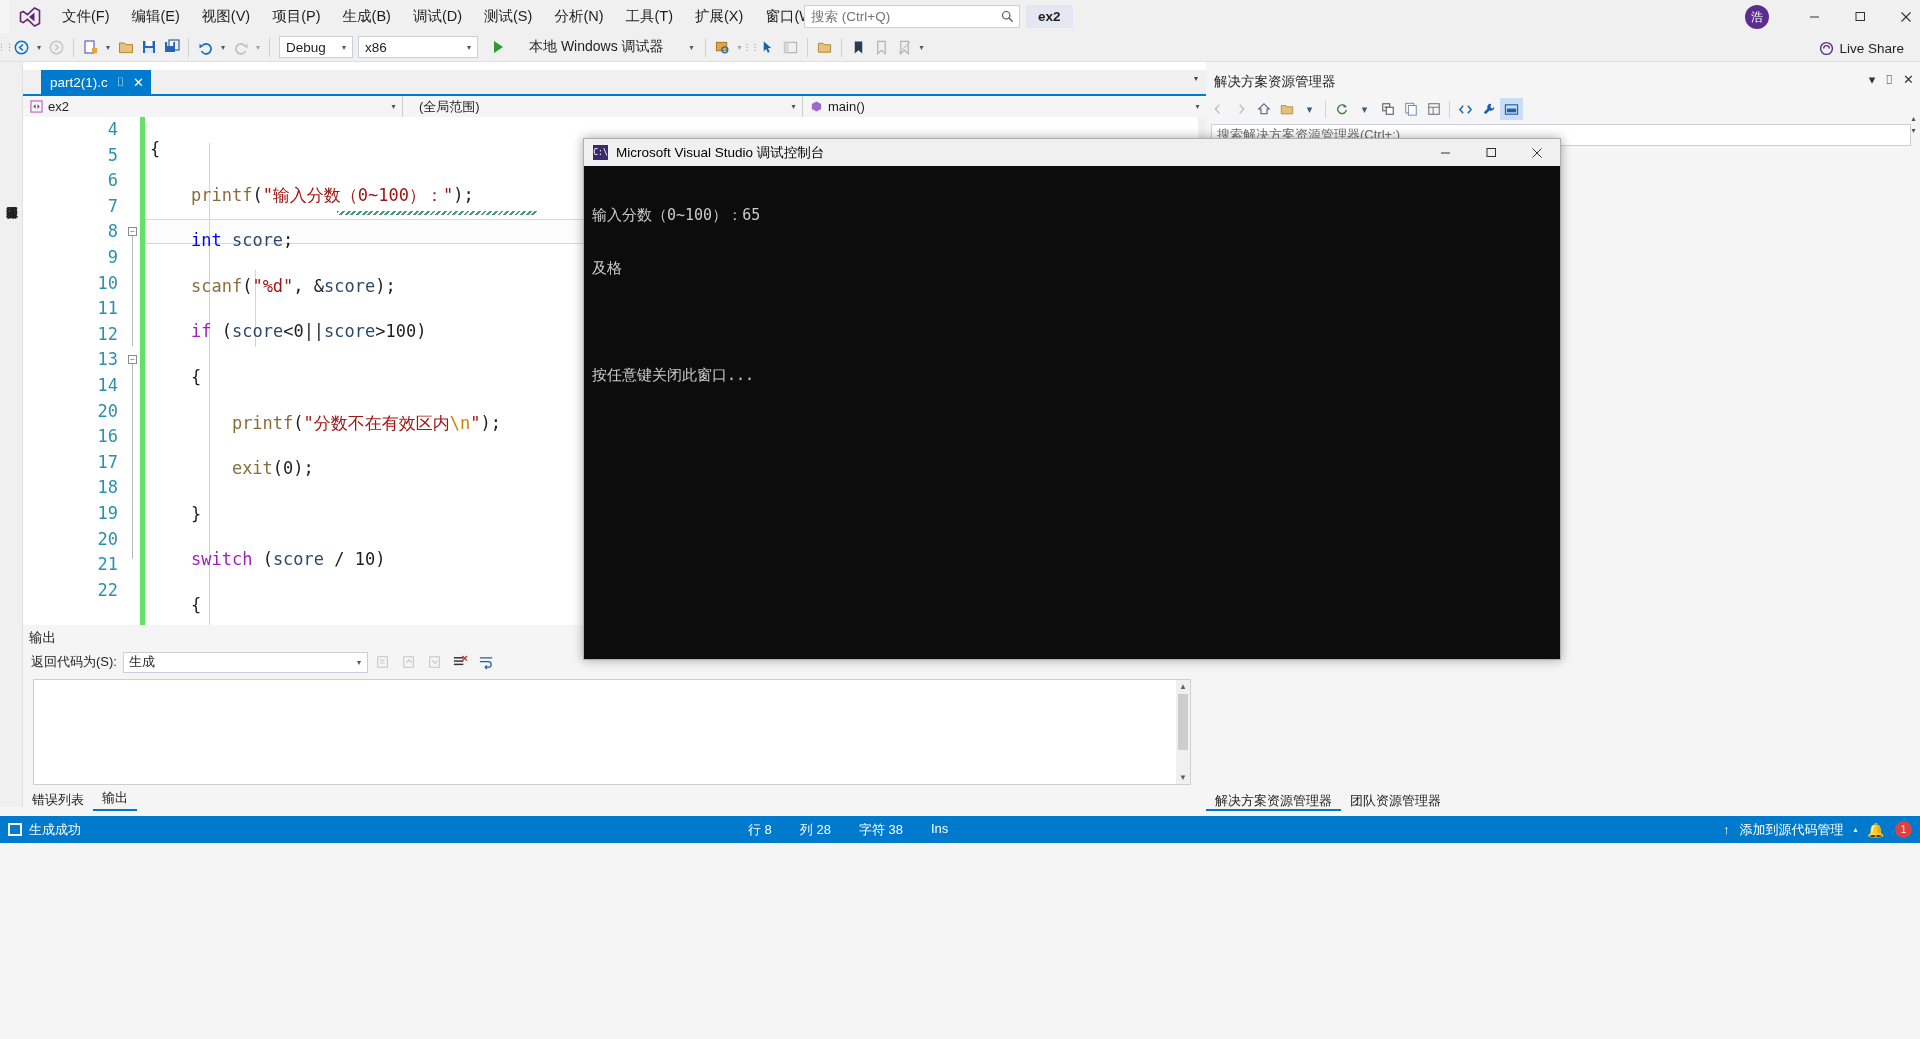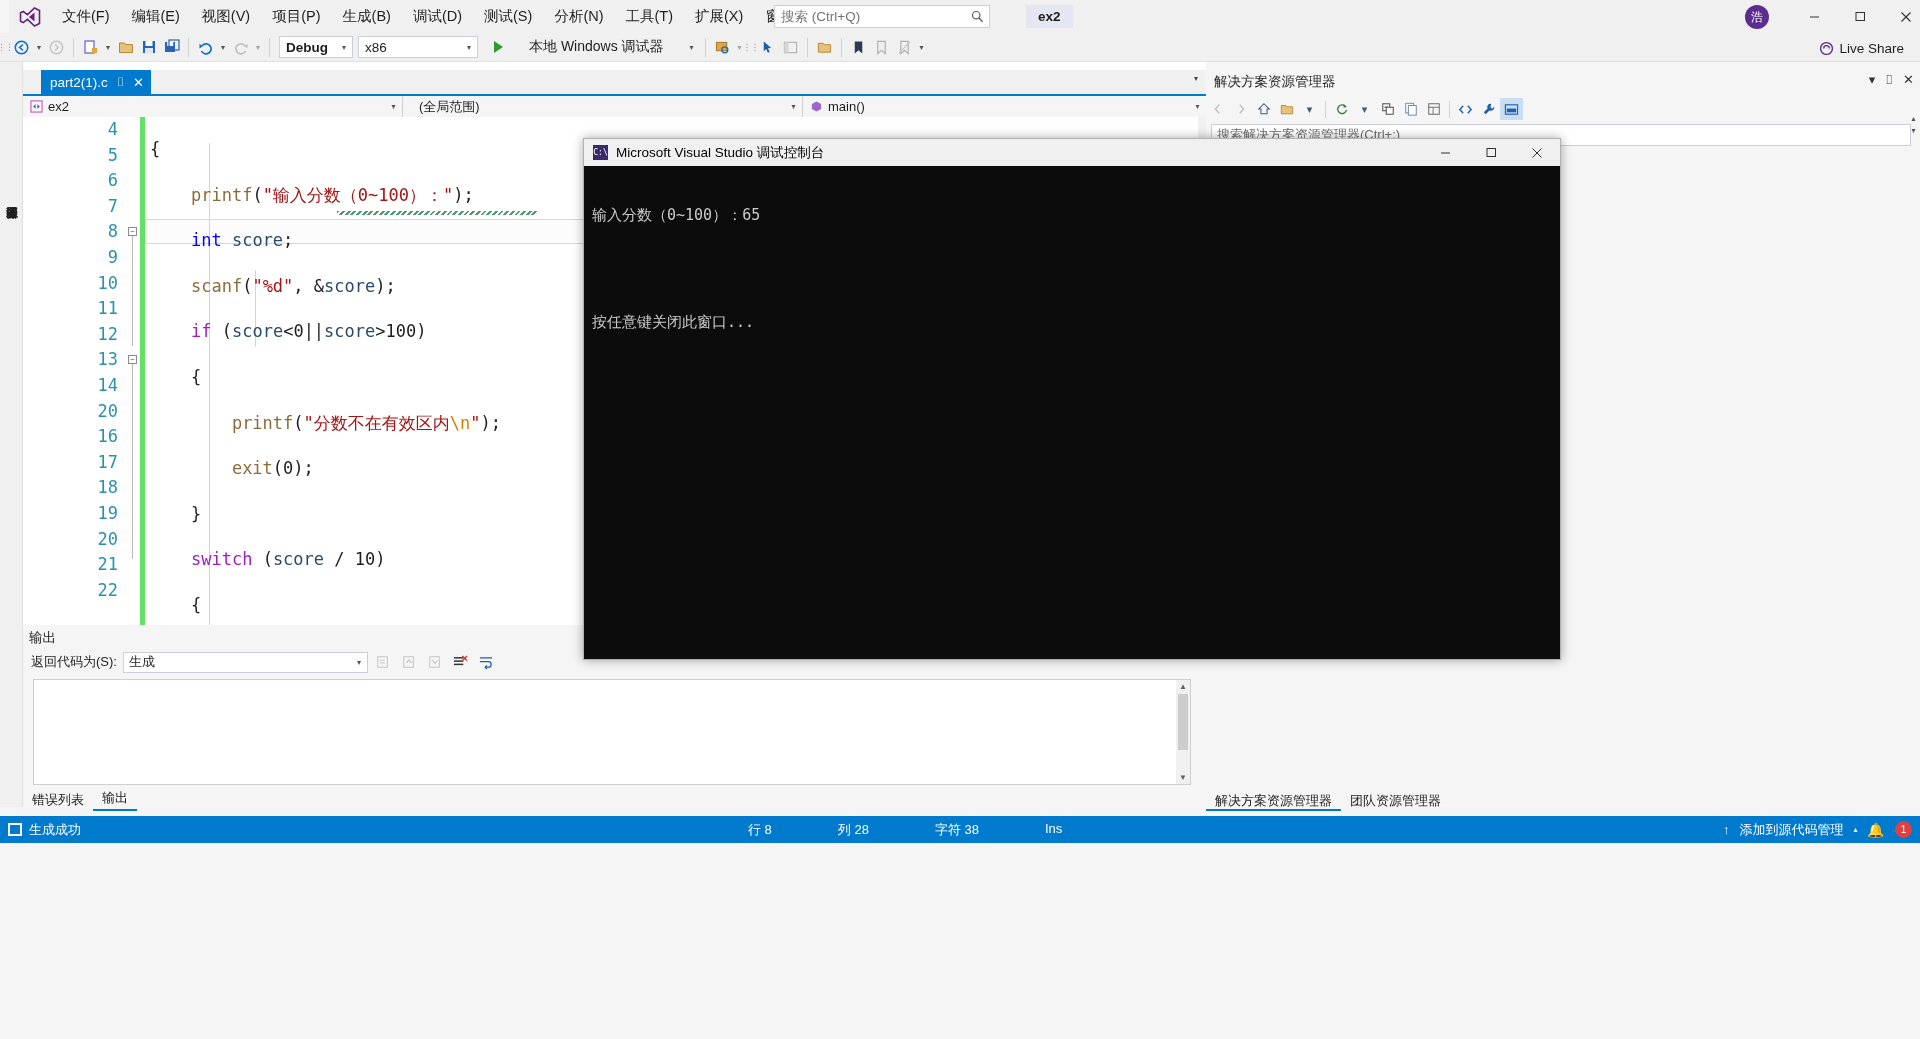--- a/index.html
+++ b/index.html
@@ -16,21 +16,21 @@
     background:#f0f0f0;display:flex;align-items:center;margin-left:9px;
   }
   .vs-logo{width:42px;height:33px;display:flex;align-items:center;justify-content:center;}
   .vs-logo svg{display:block;}
   .menu{display:flex;align-items:center;height:33px;}
   .menu-item{
     padding:0 11px;height:33px;line-height:33px;font-size:14.5px;color:#1e1e1e;
     white-space:nowrap;cursor:default;
   }
   .searchbox{
-    position:absolute;left:765px;top:5px;width:216px;height:23px;
+    position:absolute;left:795px;top:5px;width:216px;height:23px;
     background:#fff;border:1px solid #cccedb;display:flex;align-items:flex-end;
   }
   .searchbox input{
     border:0;outline:0;flex:1;height:21px;font-size:13.5px;
     padding-left:6px;color:#6d6d6d;background:transparent;
     font-family:"Liberation Sans",sans-serif;
   }
   .searchbox .mag{width:24px;height:21px;display:flex;align-items:center;justify-content:center;color:#5a5a5a;}
   .proj-chip{
     position:absolute;left:1017px;top:5px;height:23px;padding:0 12px;
@@ -215,21 +215,21 @@
     padding:6px 0 0 8px;white-space:pre;line-height:1.18;
   }
 
   
   .statusbar{
     position:absolute;left:0;top:816px;width:1920px;height:27px;background:#007acc;color:#fff;
     display:flex;align-items:center;font-size:13px;
   }
   .sb-left{display:flex;align-items:center;margin-left:8px;}
   .sb-sq{width:14px;height:13px;border:2px solid #fff;margin-right:7px;}
-  .sb-mid{position:absolute;left:748px;display:flex;gap:66px;}
+  .sb-mid{position:absolute;left:748px;display:flex;gap:28px;}
   .sb-right{position:absolute;right:8px;display:flex;align-items:center;gap:10px;}
   .sb-badge{
     width:17px;height:17px;border-radius:50%;background:#e04040;color:#fff;font-size:10px;
     display:flex;align-items:center;justify-content:center;
   }
   .sb-bell{font-size:14px;}
 </style>
 </head>
 <body>
 
@@ -347,21 +347,21 @@
     <div class="tb-caret">▾</div>
     <div class="tb-btn" style="opacity:.4">
       <svg width="16" height="16" viewBox="0 0 16 16">
           <path d="M12 7 a5 5 0 1 0 0.5 5" fill="none" stroke="#777" stroke-width="1.7"></path>
           <path d="M14.5 4.5 L11.5 7.5 L14.5 9.5Z" fill="#777"></path>
         </svg>
     </div>
     <div class="tb-caret" style="opacity:.5">▾</div>
     <div class="tb-sep"></div>
 
-    <div class="combo" style="width:74px;margin-left:4px;font-weight:bold;">
+    <div class="combo" style="width:74px;margin-left:4px;">
       <span class="cv">Debug</span>
       <span class="ca">▾</span>
     </div>
     <div class="combo" style="width:120px;margin-left:5px;">
       <span class="cv">x86</span>
       <span class="ca">▾</span>
     </div>
 
     <div class="run-btn" style="margin-left:10px;">
       <span class="tri"></span>
@@ -715,20 +715,21 @@
         <div class="cwb close">
           <svg width="12" height="12" viewBox="0 0 12 12">
               <line x1="1.5" y1="1.5" x2="10.5" y2="10.5" stroke="currentColor"></line>
               <line x1="10.5" y1="1.5" x2="1.5" y2="10.5" stroke="currentColor"></line>
             </svg>
         </div>
       </div>
     </div>
     <div class="console-body">
       <div>输入分数（0~100）：65</div>
+      <div>及格</div>
       <div>&nbsp;</div>
       <div>按任意键关闭此窗口...</div>
     </div>
   </div>
 
   <div class="statusbar">
     <div class="sb-left">
       <span class="sb-sq"></span>
       <span>生成成功</span>
     </div>

